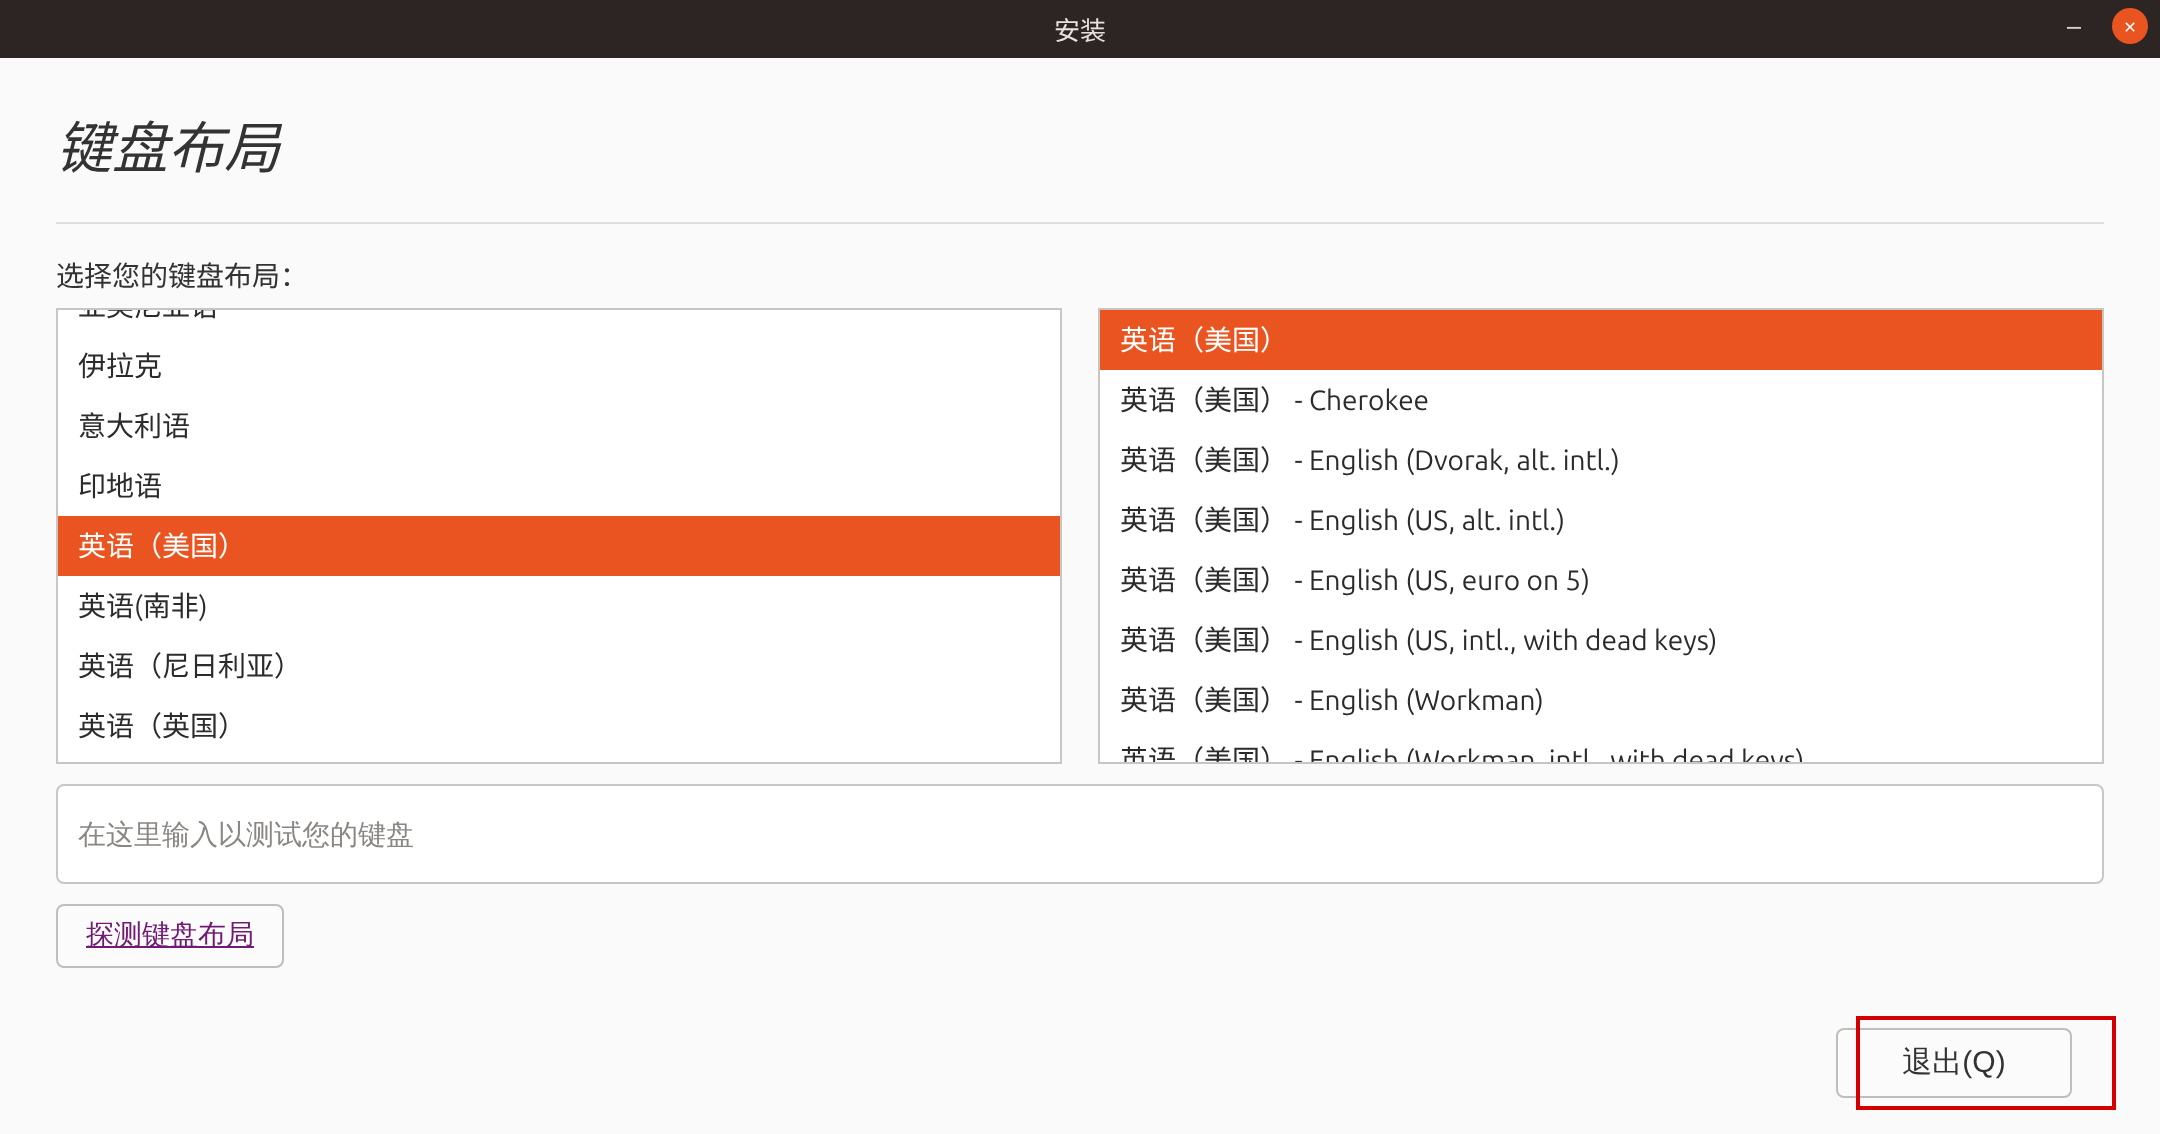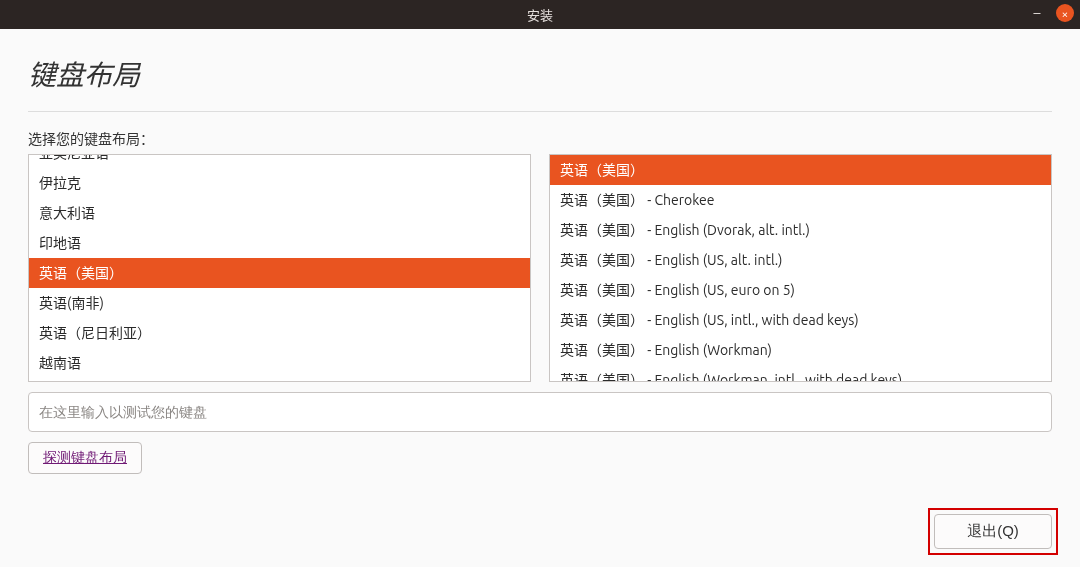--- a/index.html
+++ b/index.html
@@ -15,24 +15,24 @@
   .divider { height: 1px; background: #ddd; margin-bottom: 16px; }
   .prompt { font-size: 14px; color: #333; margin-bottom: 6px; }
   .lists { display: flex; gap: 18px; margin-bottom: 10px; }
   .listbox { flex: 1; height: 228px; border: 1px solid #c9c5c3; background: #fff; overflow-y: scroll; font-size: 14px; color: #2b2b2b; }
   .listbox .item { padding: 5px 10px; line-height: 20px; white-space: nowrap; cursor: pointer; }
   .listbox .item.cut { padding-top: 0; margin-top: -12px; }
   .listbox .item.selected { background: #e95420; color: #fff; }
   .listbox::-webkit-scrollbar { width: 12px; }
   .listbox::-webkit-scrollbar-track { background: #f1eeec; }
   .listbox::-webkit-scrollbar-thumb { background: #c2bcb8; border-radius: 6px; }
-  .test-input { width: 100%; height: 40px; border: 1px solid #c9c5c3; border-radius: 4px; padding: 0 10px; font-size: 14px; color: #333; background: #fff; margin-bottom: 10px; }
+  .test-input { width: 100%; height: 50px; border: 1px solid #c9c5c3; border-radius: 4px; padding: 0 10px; font-size: 14px; color: #333; background: #fff; margin-bottom: 10px; }
   .test-input::placeholder { color: #8a8683; }
   .detect-btn { height: 32px; padding: 0 14px; border: 1px solid #c1bdbb; background: #fcfbfb; border-radius: 4px; font-size: 14px; color: #701a75; cursor: pointer; text-decoration: underline; }
-  .footer { position: absolute; bottom: 18px; right: 28px; display: flex; gap: 18px; }
+  .footer { position: absolute; bottom: 18px; right: 44px; display: flex; gap: 18px; }
   .footer-btn { width: 118px; height: 35px; border: 1px solid #c1bdbb; background: #fcfbfb; border-radius: 4px; font-size: 15px; color: #333; cursor: pointer; }
   .highlight-frame { position: absolute; border: 2px solid #d30000; pointer-events: none; }
 </style>
 </head>
 <body>
 
 <div class="titlebar">
   <span class="title">安装</span>
   <div class="window-controls">
     <div class="wc-item wc-min">–</div>
@@ -47,20 +47,21 @@
 
   <div class="lists">
     <div class="listbox" id="layout-list">
         <div class="item cut">亚美尼亚语</div>
         <div class="item">伊拉克</div>
         <div class="item">意大利语</div>
         <div class="item">印地语</div>
         <div class="item selected">英语（美国）</div>
         <div class="item">英语(南非)</div>
         <div class="item">英语（尼日利亚）</div>
+        <div class="item">英语（英国）</div>
         <div class="item">越南语</div>
       </div>
     <div class="listbox" id="variant-list">
         <div class="item selected">英语（美国）</div>
         <div class="item">英语（美国） - Cherokee</div>
         <div class="item">英语（美国） - English (Dvorak, alt. intl.)</div>
         <div class="item">英语（美国） - English (US, alt. intl.)</div>
         <div class="item">英语（美国） - English (US, euro on 5)</div>
         <div class="item">英语（美国） - English (US, intl., with dead keys)</div>
         <div class="item">英语（美国） - English (Workman)</div>

